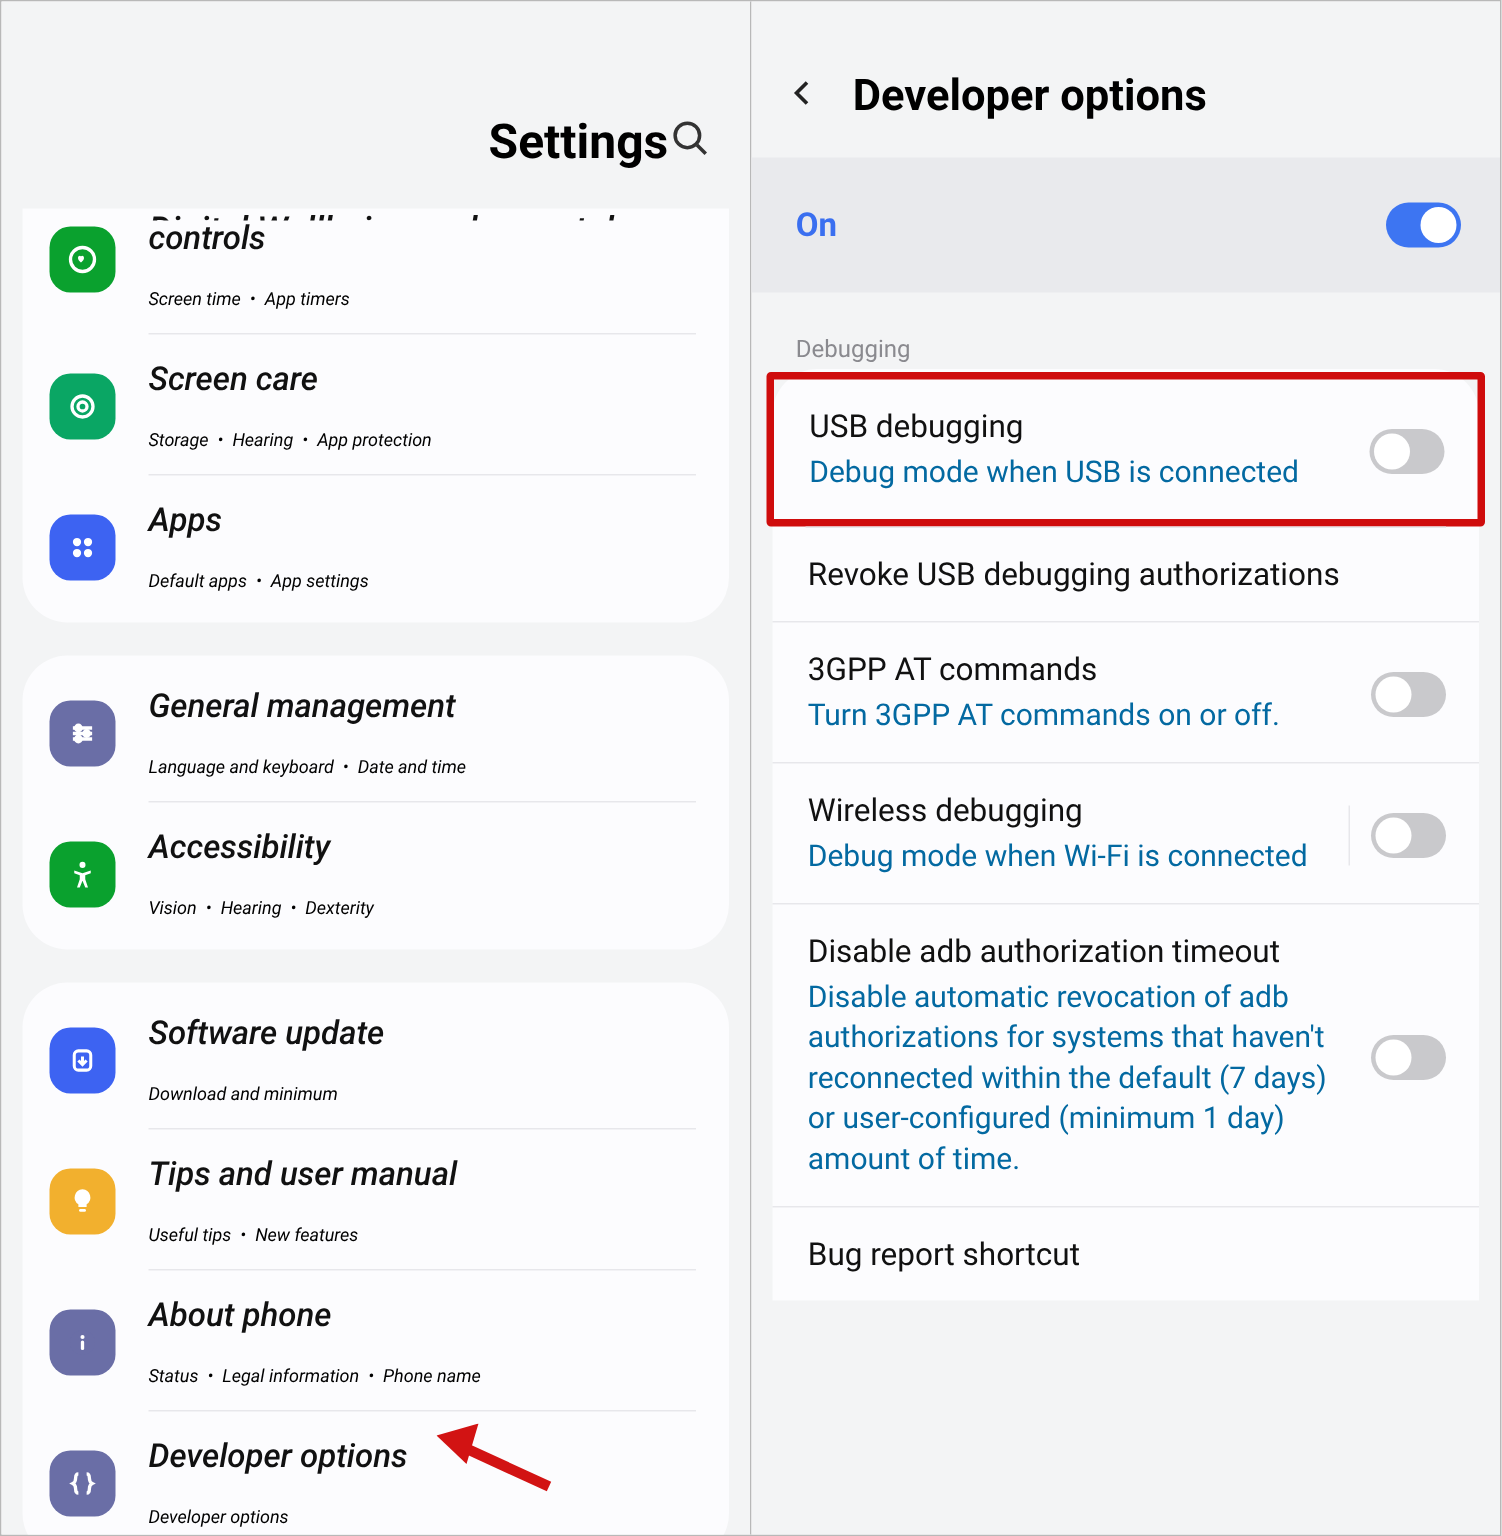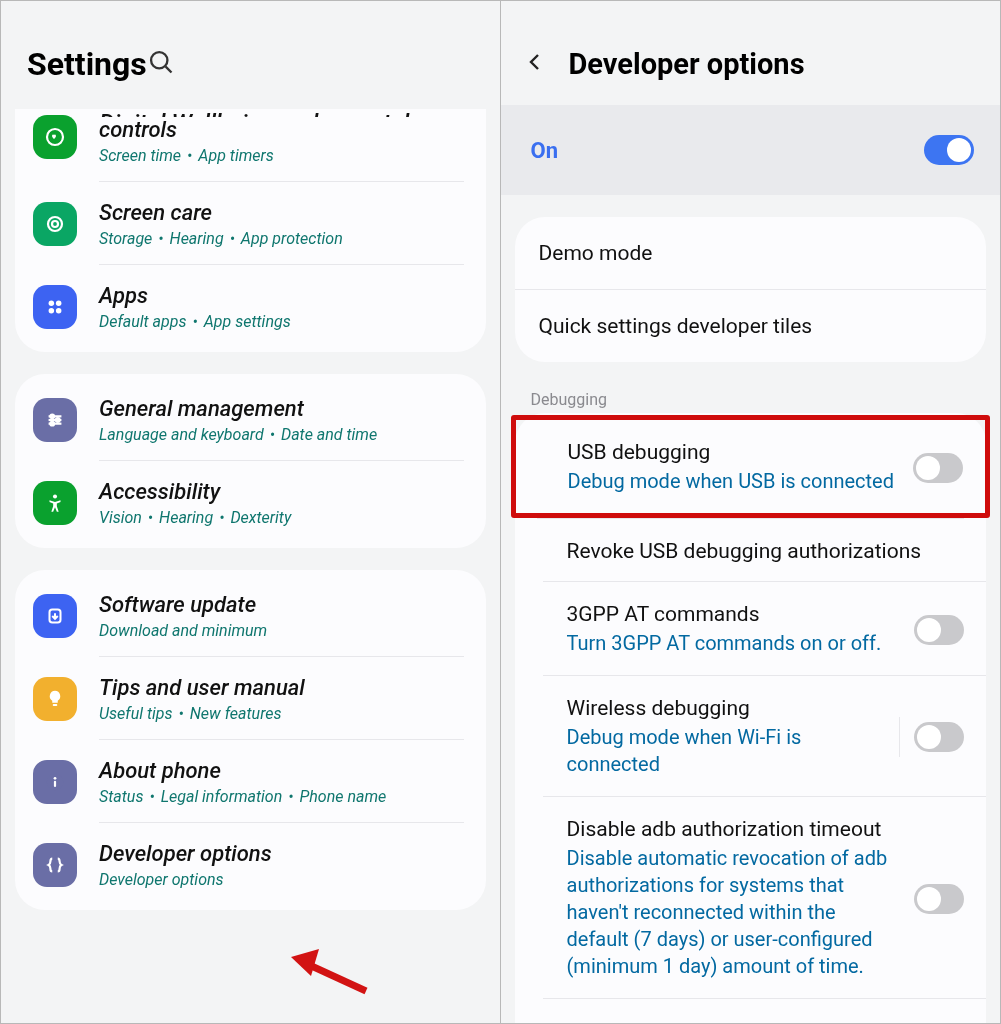--- a/index.html
+++ b/index.html
@@ -16,22 +16,23 @@
     width: 50%;
     background: #f3f4f5;
     overflow: hidden;
     position: relative;
   }
   .panel-left { border-right: 1px solid #b8b8b8; }
   
   .settings-header {
     display: flex;
     align-items: center;
-    justify-content: flex-start;
+    justify-content: flex-end;
     padding: 44px 26px 26px 26px;
+    margin-top: 30px;
   }
   .settings-title { font-size: 32px; font-weight: 700; color: #000; }
   .search-icon svg { width: 28px; height: 28px; stroke: #333; }
   .card {
     background: #fcfcfe;
     border-radius: 30px;
     margin: 0 14px 22px 14px;
     padding: 4px 0;
   }
   .card.first { border-top-left-radius: 0; border-top-right-radius: 0; margin-top:0; padding-top:0;}
@@ -47,21 +48,21 @@
     position: absolute; left: 84px; right: 22px; bottom: 0;
     height: 1px; background: #e7e7eb;
   }
   .row-icon {
     width: 44px; height: 44px; border-radius: 14px;
     display:flex; align-items:center; justify-content:center;
     flex-shrink:0; margin-right: 22px;
   }
   .row-text { flex:1; }
   .row-title { font-size: 22px; color:#111; font-weight:500; }
-  .row-sub { font-size: 16px; color:#0f766e; margin-top:4px; }
+  .row-sub { font-size: 12px; color:#000000; margin-top:20px; }
   .row-sub .dot { margin: 0 6px; }
   .clipped-line {
     font-size: 24px; font-weight:500; color:#121212;
     overflow:hidden; white-space:nowrap;
     max-height: 8px;
   }
   
   .arrow-annot {
     position: absolute;
     left: 290px; top: 948px;
@@ -105,21 +106,20 @@
   .simple-row:last-child { border-bottom: none; }
   .section-label {
     font-size: 16px; color:#8a8a8f;
     padding: 28px 30px 4px 30px;
   }
   .multi-row {
     padding: 20px 22px 18px 24px;
     border-bottom:1px solid #e7e7eb;
     display:flex; align-items:center; justify-content:space-between;
     gap: 14px;
-    margin-left: 28px;
   }
   .multi-row:last-child { border-bottom:none; }
   .multi-text { flex:1; }
   .multi-title { font-size:21px; color:#111; font-weight:450; }
   .multi-sub { font-size:20px; color:#0369a1; margin-top:4px; line-height:1.35; }
   .highlight-box {
     border: 5px solid #cf0c0c;
     border-radius: 3px;
     margin: 0 -4px;
   }
@@ -291,28 +291,20 @@
     <div class="dev-title">Developer options</div>
   </div>
 
   <div class="pref-on">
     <span class="pref-on-label">On</span>
     <div class="toggle on">
         <div class="knob"></div>
       </div>
   </div>
 
-  <div class="card-r">
-    <div class="simple-row">
-        <span>Demo mode</span>
-      </div>
-    <div class="simple-row">
-        <span>Quick settings developer tiles</span>
-      </div>
-  </div>
 
   <div class="section-label">Debugging</div>
 
   <div class="cut-card">
     <div class="highlight-box">
       <div class="multi-row" style="border-bottom:none">
         <div class="multi-text">
           <div class="multi-title">USB debugging</div>
           <div class="multi-sub">Debug mode when USB is connected</div>
         </div>

